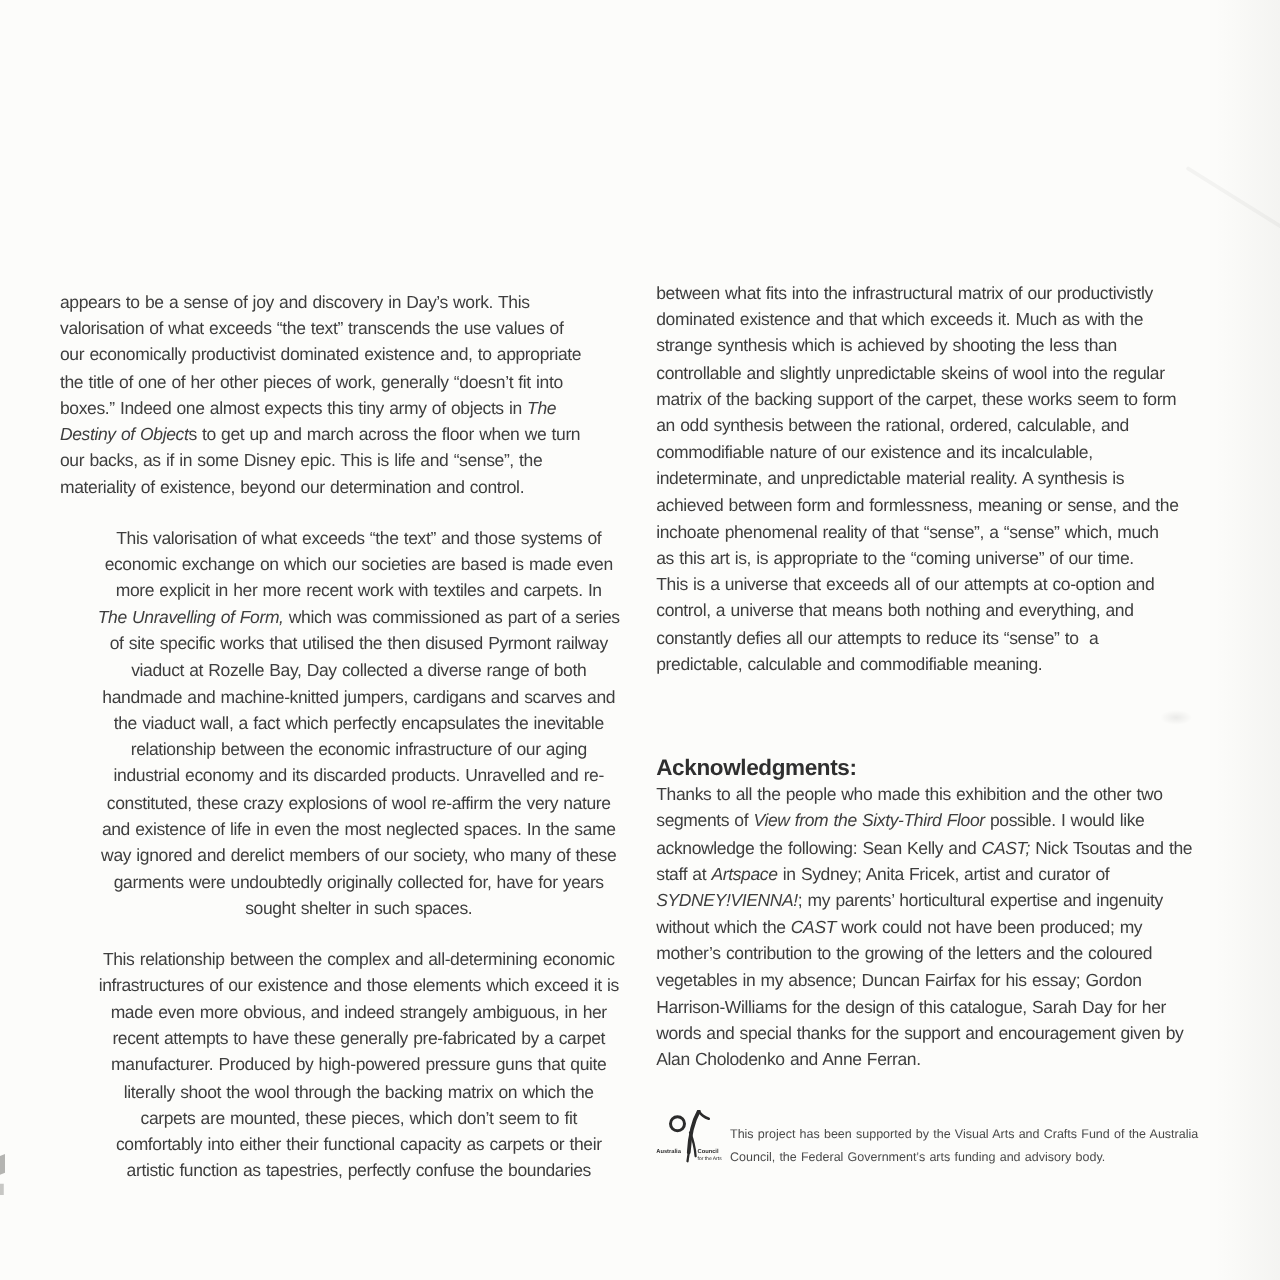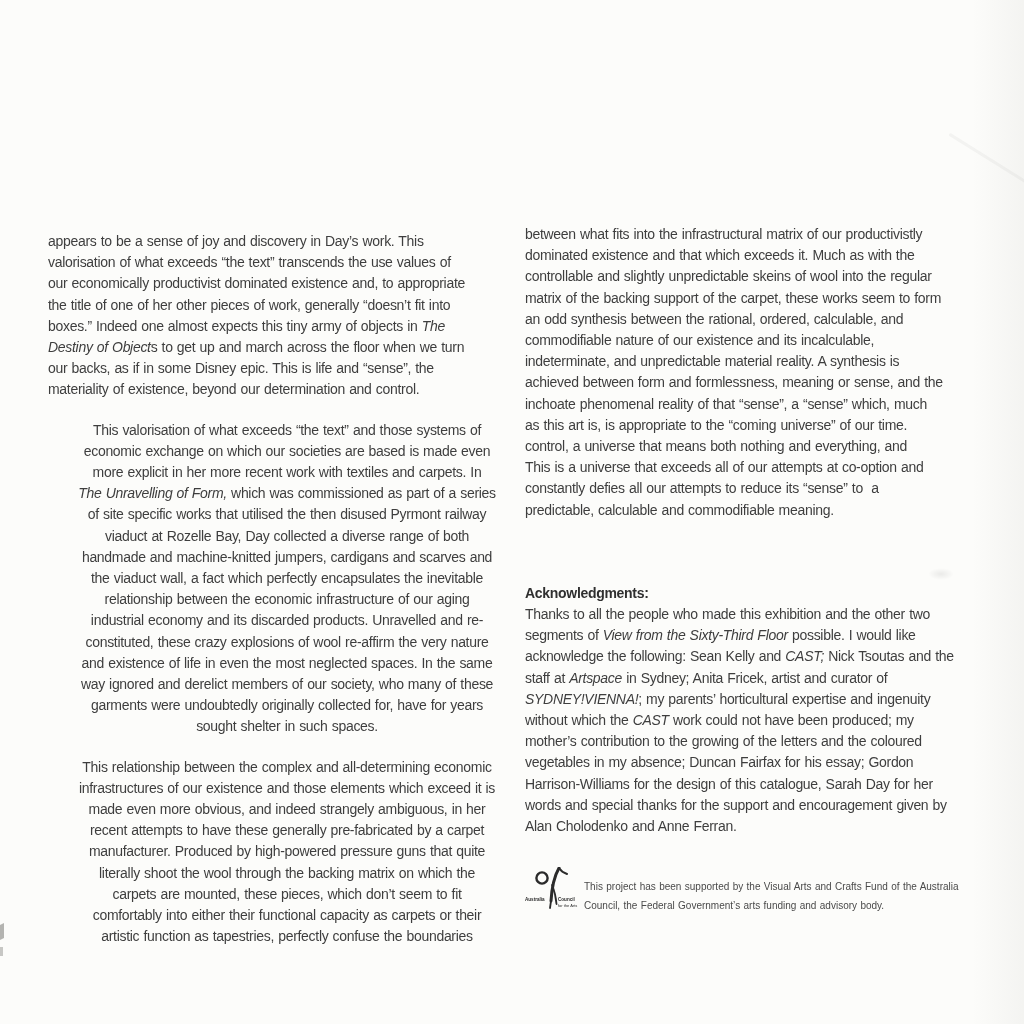--- a/index.html
+++ b/index.html
@@ -58,21 +58,21 @@
     white-space: pre;
     font-size: 14px;
     line-height: 21.2px;
     letter-spacing: -0.3px;
     word-spacing: 0.6px;
   }
   .line i { font-style: italic; }
 
   .ack-heading {
     margin: 62px 0 0 0;
-    font-size: 14px;
+    font-size: 18px;
     font-weight: bold;
     line-height: 21.2px;
     letter-spacing: -0.3px;
     color: #2f2f2f;
   }
 
   .funding {
     margin-top: 30px;
     display: flex;
     align-items: flex-end;
@@ -129,30 +129,31 @@
         <div class="line">carpets are mounted, these pieces, which don’t seem to fit</div>
         <div class="line">comfortably into either their functional capacity as carpets or their</div>
         <div class="line">artistic function as tapestries, perfectly confuse the boundaries</div>
       </div>
   </div>
 
   <div class="col col-right">
     <div class="para">
         <div class="line">between what fits into the infrastructural matrix of our productivistly</div>
         <div class="line">dominated existence and that which exceeds it. Much as with the</div>
+        <div class="line">strange synthesis which is achieved by shooting the less than</div>
         <div class="line">controllable and slightly unpredictable skeins of wool into the regular</div>
         <div class="line">matrix of the backing support of the carpet, these works seem to form</div>
         <div class="line">an odd synthesis between the rational, ordered, calculable, and</div>
         <div class="line">commodifiable nature of our existence and its incalculable,</div>
         <div class="line">indeterminate, and unpredictable material reality. A synthesis is</div>
         <div class="line">achieved between form and formlessness, meaning or sense, and the</div>
         <div class="line">inchoate phenomenal reality of that “sense”, a “sense” which, much</div>
         <div class="line">as this art is, is appropriate to the “coming universe” of our time.</div>
+        <div class="line">This is a universe that exceeds all of our attempts at co-option and</div>
         <div class="line">control, a universe that means both nothing and everything, and</div>
-        <div class="line">This is a universe that exceeds all of our attempts at co-option and</div>
         <div class="line">constantly defies all our attempts to reduce its “sense” to  a</div>
         <div class="line">predictable, calculable and commodifiable meaning.</div>
       </div>
 
     <h3 class="ack-heading">Acknowledgments:</h3>
 
     <div class="para">
         <div class="line">Thanks to all the people who made this exhibition and the other two</div>
         <div class="line">segments of <i>View from the Sixty-Third Floor</i> possible. I would like</div>
         <div class="line">acknowledge the following: Sean Kelly and <i>CAST;</i> Nick Tsoutas and the</div>

